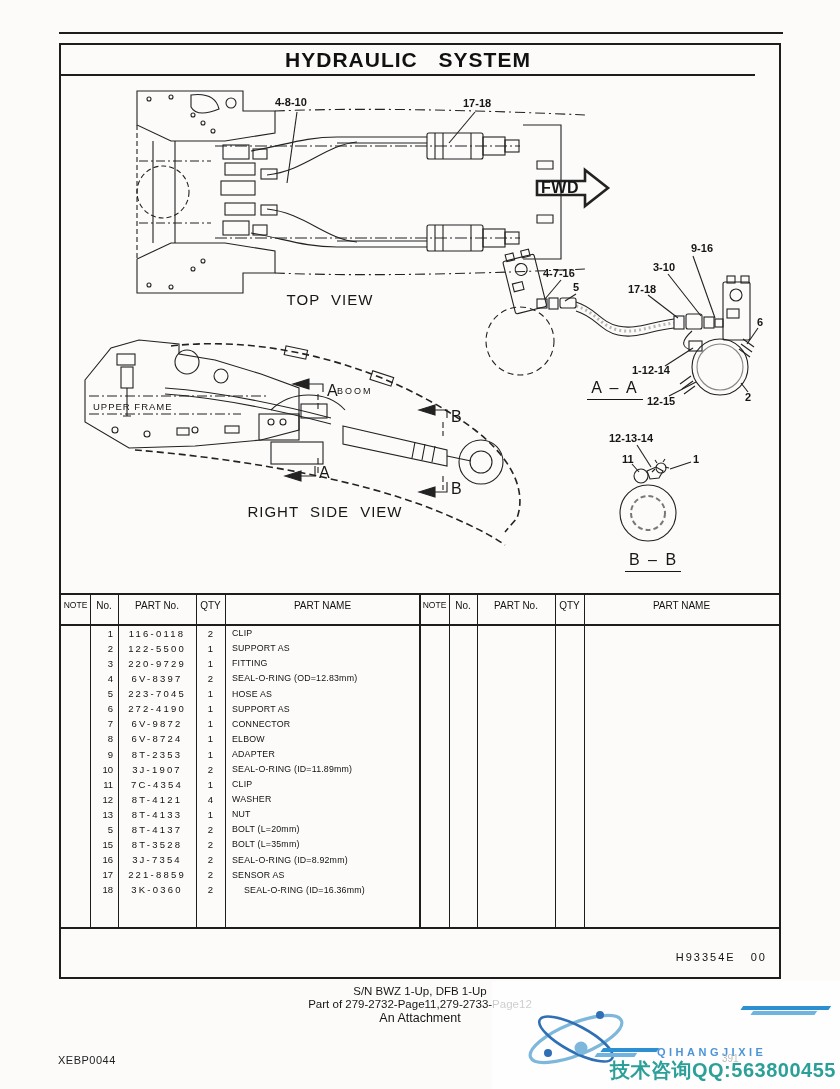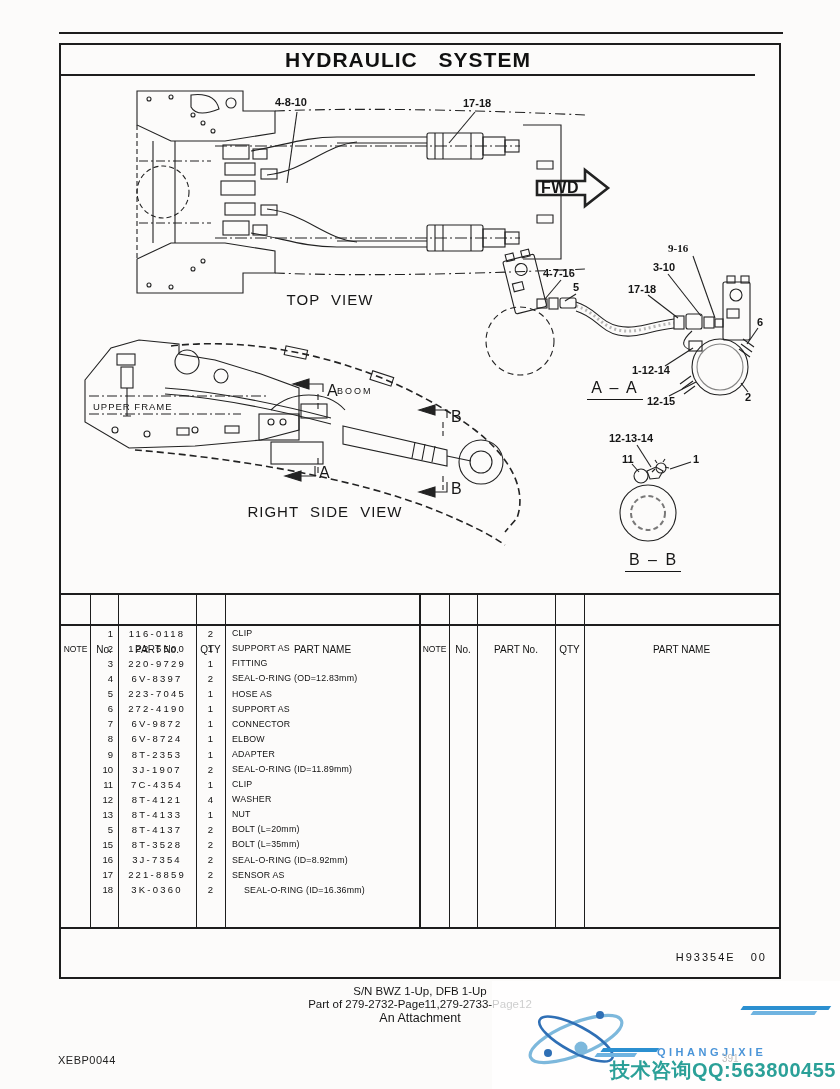--- a/index.html
+++ b/index.html
@@ -21,21 +21,21 @@
   .viewname{font-size:15px;font-weight:400;letter-spacing:1px;word-spacing:6px;}
   .secname{font-size:16px;font-weight:400;letter-spacing:2px;border-bottom:1.6px solid #161616;padding:0 4px 2px 4px;text-align:center;}
   .secletter{font-size:16px;font-weight:400;}
   .smalllbl{font-size:9.5px;letter-spacing:1px;}
   .fwdlbl{font-size:16px;font-weight:600;letter-spacing:0.5px;}
   
   .ptable{position:absolute;left:0;top:548px;width:718px;height:336px;border-top:2px solid #1d1d1d;border-bottom:2px solid #1d1d1d;box-sizing:border-box;}
   .vline{position:absolute;top:0;bottom:0;width:1.2px;background:#1d1d1d;}
   .vline.mid{width:2.4px;}
   .hsep{position:absolute;left:0;top:29px;width:100%;height:1.8px;background:#1d1d1d;}
-  .phead{position:absolute;top:0;height:20px;display:flex;align-items:center;margin-top:44px;}
+  .phead{position:absolute;top:0;height:20px;display:flex;align-items:center;}
   .phead .hc{font-size:10px;font-weight:400;text-align:center;color:#111;}
   .rows{position:absolute;left:0;top:31px;width:359px;}
   .prow{display:flex;height:15.1px;align-items:center;}
   .cell{font-size:9px;line-height:1;color:#111;}
   .c-note{width:29px;}
   .c-no{width:28px;text-align:right;padding-right:5px;box-sizing:border-box;font-size:9.5px;}
   .c-part{width:78px;text-align:center;font-size:9.5px;letter-spacing:2.2px;}
   .c-qty{width:29px;text-align:center;font-size:9.5px;}
   .c-name{flex:1;padding-left:7px;font-size:8.8px;letter-spacing:0.2px;}
   .c-name.indent{padding-left:19px;}
@@ -249,21 +249,21 @@
           <line x1="263" y1="93" x2="252" y2="109"></line>
           <line x1="170" y1="131" x2="198" y2="113"></line>
           <line x1="174" y1="161" x2="201" y2="147"></line>
           <line x1="253" y1="157" x2="246" y2="148"></line>
         </g>
       </svg>
       <div class="lbl callout" style="left:48px;top:32px;">4-7-16</div>
       <div class="lbl callout" style="left:78px;top:46px;">5</div>
       <div class="lbl callout" style="left:133px;top:48px;">17-18</div>
       <div class="lbl callout" style="left:158px;top:26px;">3-10</div>
-      <div class="lbl callout" style="left:173px;top:7px;font-family:Liberation Serif, serif;">9-16</div>
+      <div class="lbl callout" style="left:196px;top:7px;">9-16</div>
       <div class="lbl callout" style="left:262px;top:81px;">6</div>
       <div class="lbl callout" style="left:137px;top:129px;">1-12-14</div>
       <div class="lbl callout" style="left:152px;top:160px;">12-15</div>
       <div class="lbl callout" style="left:250px;top:156px;">2</div>
       <div class="lbl secname" style="left:92px;top:144px;width:48px;text-align:center;">A – A</div>
     </div>
 
     <div class="view" style="left:524px;top:385px;width:185px;height:150px;">
       <svg width="185" height="150" viewBox="0 0 185 150">
         <g stroke="#222" fill="none" stroke-width="1.1">

